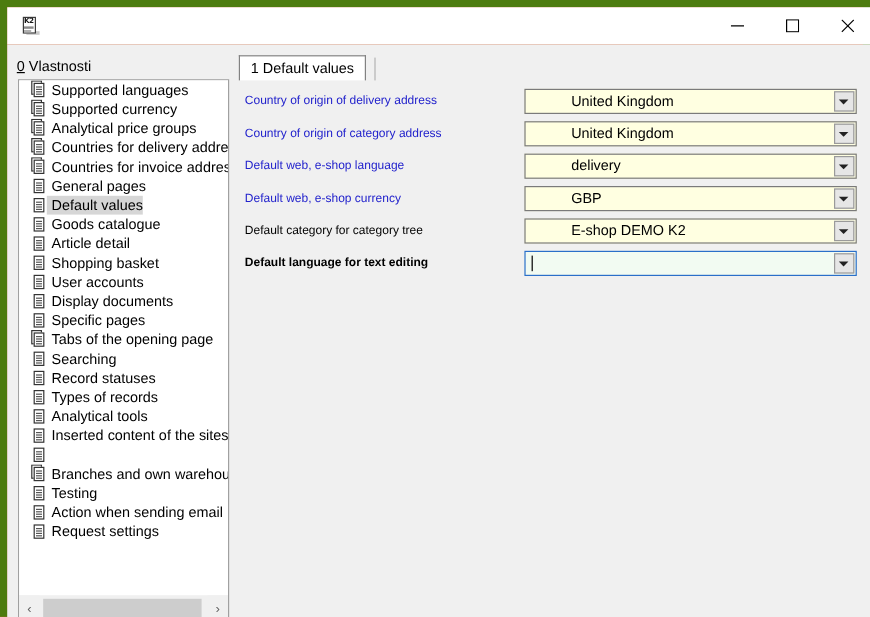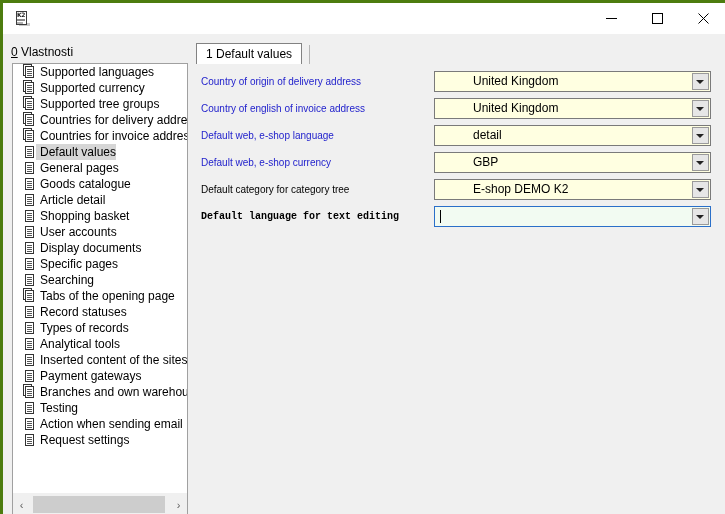--- a/index.html
+++ b/index.html
@@ -16,21 +16,21 @@
     overflow: hidden;
   }
 
   
   #window {
     position: absolute;
     left: 0; top: 0;
     width: 725px;
     height: 514px;
     background: #c2410c;
-    border: 3px solid #4d7c0f;
+    border: 6px solid #4d7c0f;
     box-sizing: border-box;
   }
 
   
   #titlebar {
     position: absolute;
     left: 0; top: 0;
     width: 723px;
     height: 31px;
     background: #ffffff;
@@ -402,38 +402,38 @@
   <div id="content">
 
     <div id="left-label">
       <span class="accel">0</span><span> Vlastnosti</span>
     </div>
 
     <div id="tree-panel">
       <div id="tree-list">
           <div class="tree-item"><span class="doc-ico"><span class="sheet-back"></span><span class="sheet"></span></span><span class="ti-label">Supported languages</span></div>
           <div class="tree-item"><span class="doc-ico"><span class="sheet-back"></span><span class="sheet"></span></span><span class="ti-label">Supported currency</span></div>
-          <div class="tree-item"><span class="doc-ico"><span class="sheet-back"></span><span class="sheet"></span></span><span class="ti-label">Supported tree groups</span></div>
+          <div class="tree-item"><span class="doc-ico"><span class="sheet-back"></span><span class="sheet"></span></span><span class="ti-label">Analytical price groups</span></div>
           <div class="tree-item"><span class="doc-ico"><span class="sheet-back"></span><span class="sheet"></span></span><span class="ti-label">Countries for delivery addresses</span></div>
           <div class="tree-item"><span class="doc-ico"><span class="sheet-back"></span><span class="sheet"></span></span><span class="ti-label">Countries for invoice addresses</span></div>
+          <div class="tree-item"><span class="doc-ico"><span class="sheet"></span></span><span class="ti-label">General pages</span></div>
           <div class="tree-item selected"><span class="doc-ico"><span class="sheet"></span></span><span class="ti-label">Default values</span></div>
-          <div class="tree-item"><span class="doc-ico"><span class="sheet"></span></span><span class="ti-label">General pages</span></div>
           <div class="tree-item"><span class="doc-ico"><span class="sheet"></span></span><span class="ti-label">Goods catalogue</span></div>
           <div class="tree-item"><span class="doc-ico"><span class="sheet"></span></span><span class="ti-label">Article detail</span></div>
           <div class="tree-item"><span class="doc-ico"><span class="sheet"></span></span><span class="ti-label">Shopping basket</span></div>
           <div class="tree-item"><span class="doc-ico"><span class="sheet"></span></span><span class="ti-label">User accounts</span></div>
           <div class="tree-item"><span class="doc-ico"><span class="sheet"></span></span><span class="ti-label">Display documents</span></div>
           <div class="tree-item"><span class="doc-ico"><span class="sheet"></span></span><span class="ti-label">Specific pages</span></div>
+          <div class="tree-item"><span class="doc-ico"><span class="sheet-back"></span><span class="sheet"></span></span><span class="ti-label">Tabs of the opening page</span></div>
           <div class="tree-item"><span class="doc-ico"><span class="sheet"></span></span><span class="ti-label">Searching</span></div>
-          <div class="tree-item"><span class="doc-ico"><span class="sheet-back"></span><span class="sheet"></span></span><span class="ti-label">Tabs of the opening page</span></div>
           <div class="tree-item"><span class="doc-ico"><span class="sheet"></span></span><span class="ti-label">Record statuses</span></div>
           <div class="tree-item"><span class="doc-ico"><span class="sheet"></span></span><span class="ti-label">Types of records</span></div>
           <div class="tree-item"><span class="doc-ico"><span class="sheet"></span></span><span class="ti-label">Analytical tools</span></div>
           <div class="tree-item"><span class="doc-ico"><span class="sheet"></span></span><span class="ti-label">Inserted content of the sites</span></div>
-          <div class="tree-item"><span class="doc-ico"><span class="sheet"></span></span><span class="ti-label">Payment gateways</span></div>
+          <div class="tree-item"><span class="doc-ico"><span class="sheet"></span></span></div>
           <div class="tree-item"><span class="doc-ico"><span class="sheet-back"></span><span class="sheet"></span></span><span class="ti-label">Branches and own warehouses</span></div>
           <div class="tree-item"><span class="doc-ico"><span class="sheet"></span></span><span class="ti-label">Testing</span></div>
           <div class="tree-item"><span class="doc-ico"><span class="sheet"></span></span><span class="ti-label">Action when sending email</span></div>
           <div class="tree-item"><span class="doc-ico"><span class="sheet"></span></span><span class="ti-label">Request settings</span></div>
         </div>
 
       <div id="tree-scroll">
         <button class="sb-arrow" id="sb-left">‹</button>
         <div id="sb-thumb"></div>
         <button class="sb-arrow" id="sb-right">›</button>
@@ -449,32 +449,32 @@
         <div class="form-row" style="top: 0px;">
           <div class="form-label">Country of origin of delivery address</div>
           <div class="combo">
             <div class="combo-text">United Kingdom</div>
             <div class="combo-btn">
               <span class="arr"></span>
             </div>
           </div>
         </div>
         <div class="form-row" style="top: 27px;">
-          <div class="form-label">Country of english of invoice address</div>
+          <div class="form-label">Country of origin of category address</div>
           <div class="combo">
             <div class="combo-text">United Kingdom</div>
             <div class="combo-btn">
               <span class="arr"></span>
             </div>
           </div>
         </div>
         <div class="form-row" style="top: 54px;">
           <div class="form-label">Default web, e-shop language</div>
           <div class="combo">
-            <div class="combo-text">detail</div>
+            <div class="combo-text">delivery</div>
             <div class="combo-btn">
               <span class="arr"></span>
             </div>
           </div>
         </div>
         <div class="form-row" style="top: 81px;">
           <div class="form-label">Default web, e-shop currency</div>
           <div class="combo">
             <div class="combo-text">GBP</div>
             <div class="combo-btn">
@@ -484,21 +484,21 @@
         </div>
         <div class="form-row" style="top: 108px;">
           <div class="form-label plain">Default category for category tree</div>
           <div class="combo">
             <div class="combo-text">E-shop DEMO K2</div>
             <div class="combo-btn">
               <span class="arr"></span>
             </div>
           </div>
         </div>
-        <div class="form-row" style="top: 135px; font-family: Liberation Mono, monospace;">
+        <div class="form-row" style="top: 135px;">
           <div class="form-label bold">Default language for text editing</div>
           <div class="combo focused">
             <span class="caret"></span>
             <div class="combo-text"></div>
             <div class="combo-btn">
               <span class="arr"></span>
             </div>
           </div>
         </div>
       </div>

